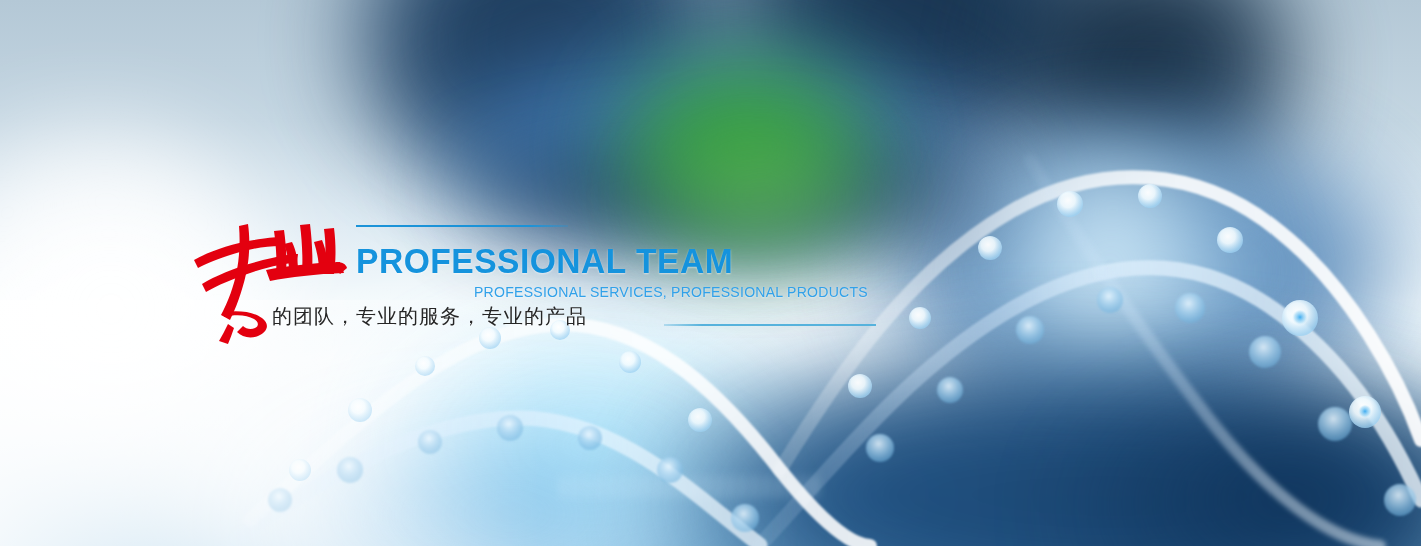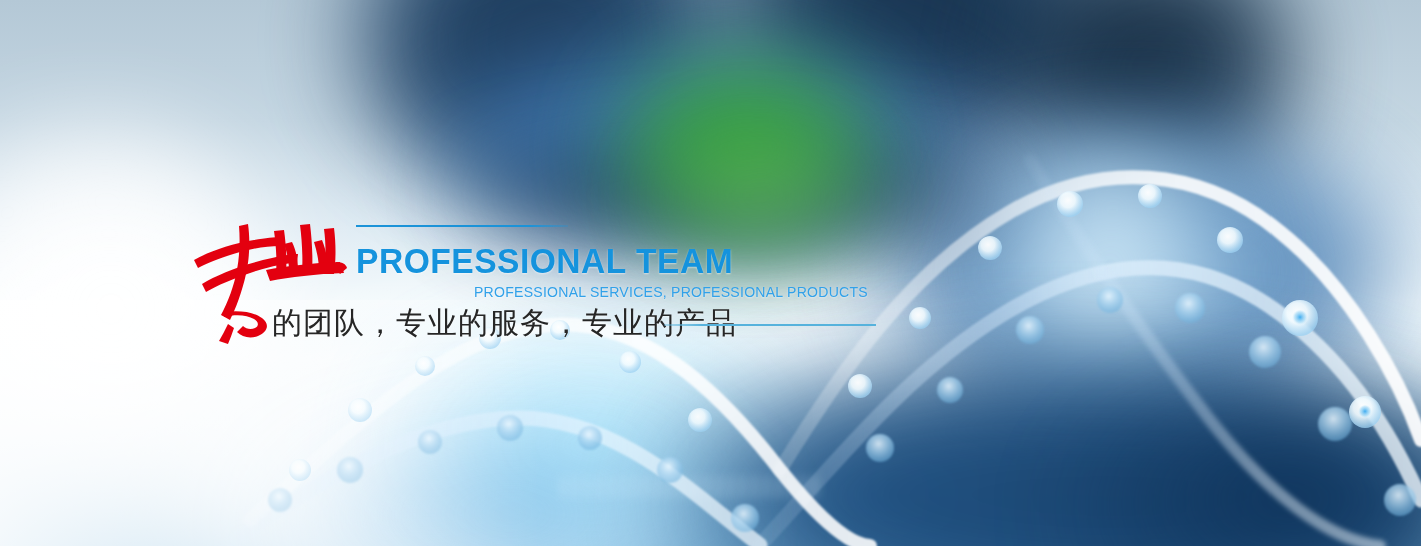--- a/index.html
+++ b/index.html
@@ -118,21 +118,21 @@
   }
   #subhead{
     position:absolute;left:474px;top:285px;
     font-size:14.5px;font-weight:normal;letter-spacing:.25px;
     color:#31a1e9;white-space:nowrap;line-height:1;
     transform:scaleX(.97);transform-origin:left center;
     text-shadow:0 1px 2px rgba(255,255,255,.5);
   }
   #cn-line{
     position:absolute;left:272px;top:304px;
-    font-size:30px;font-weight:normal;letter-spacing:1px;
+    font-size:20px;font-weight:normal;letter-spacing:1px;
     color:#262626;white-space:nowrap;line-height:1.25;
     text-shadow:0 1px 2px rgba(255,255,255,.65);
     text-align:center;
   }
 </style>
 </head>
 <body>
 
 <div id="banner">
 

